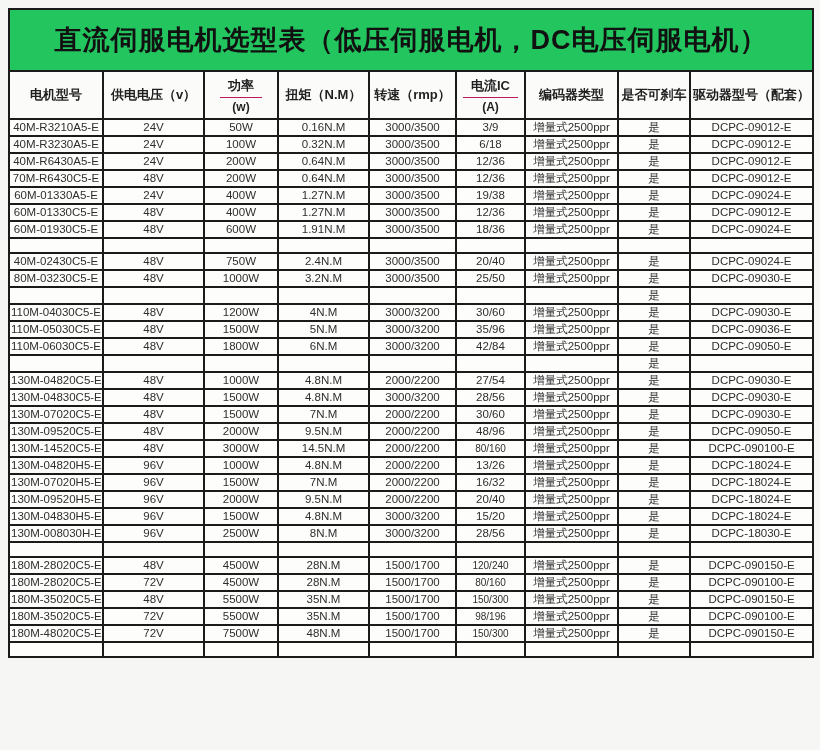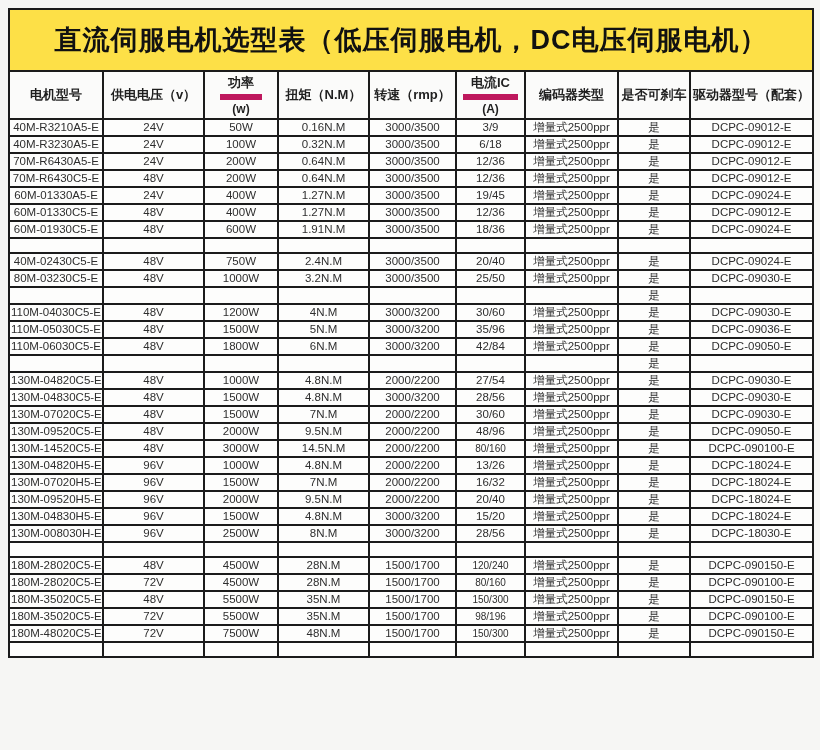--- a/index.html
+++ b/index.html
@@ -33,32 +33,32 @@
     color: #2e2e2e;
     overflow: hidden;
     white-space: nowrap;
   }
   tr.title-row td {
     height: 60px;
     font-size: 27px;
     font-weight: bold;
     color: #111;
     letter-spacing: 1px;
-    background: #fde047;
+    background: #22c55e;
   }
   tr.header-row th {
     height: 46px;
     font-size: 13px;
     font-weight: bold;
     color: #1f1f1f;
     background: #fbfbfa;
   }
   tr.header-row th .hline1 {
     display: inline-block;
-    border-bottom: 6px solid #be185d;
+    border-bottom: 1px solid #be185d;
     padding: 0 8px 2px 8px;
     margin-bottom: 2px;
   }
   tr.header-row th .hline2 {
     display: block;
     font-size: 12px;
   }
   tr.data-row {
     height: 15px;
   }
@@ -126,21 +126,21 @@
           <td class="col-voltage">24V</td>
           <td class="col-power">100W</td>
           <td class="col-torque">0.32N.M</td>
           <td class="col-speed">3000/3500</td>
           <td class="col-current">6/18</td>
           <td class="col-encoder">增量式2500ppr</td>
           <td class="col-brake">是</td>
           <td class="col-driver">DCPC-09012-E</td>
         </tr>
         <tr class="data-row">
-          <td class="col-model">70M-R6430A5-E</td>
+          <td class="col-model">40M-R6430A5-E</td>
           <td class="col-voltage">24V</td>
           <td class="col-power">200W</td>
           <td class="col-torque">0.64N.M</td>
           <td class="col-speed">3000/3500</td>
           <td class="col-current">12/36</td>
           <td class="col-encoder">增量式2500ppr</td>
           <td class="col-brake">是</td>
           <td class="col-driver">DCPC-09012-E</td>
         </tr>
         <tr class="data-row">
@@ -153,21 +153,21 @@
           <td class="col-encoder">增量式2500ppr</td>
           <td class="col-brake">是</td>
           <td class="col-driver">DCPC-09012-E</td>
         </tr>
         <tr class="data-row">
           <td class="col-model">60M-01330A5-E</td>
           <td class="col-voltage">24V</td>
           <td class="col-power">400W</td>
           <td class="col-torque">1.27N.M</td>
           <td class="col-speed">3000/3500</td>
-          <td class="col-current">19/45</td>
+          <td class="col-current">19/38</td>
           <td class="col-encoder">增量式2500ppr</td>
           <td class="col-brake">是</td>
           <td class="col-driver">DCPC-09024-E</td>
         </tr>
         <tr class="data-row">
           <td class="col-model">60M-01330C5-E</td>
           <td class="col-voltage">48V</td>
           <td class="col-power">400W</td>
           <td class="col-torque">1.27N.M</td>
           <td class="col-speed">3000/3500</td>

